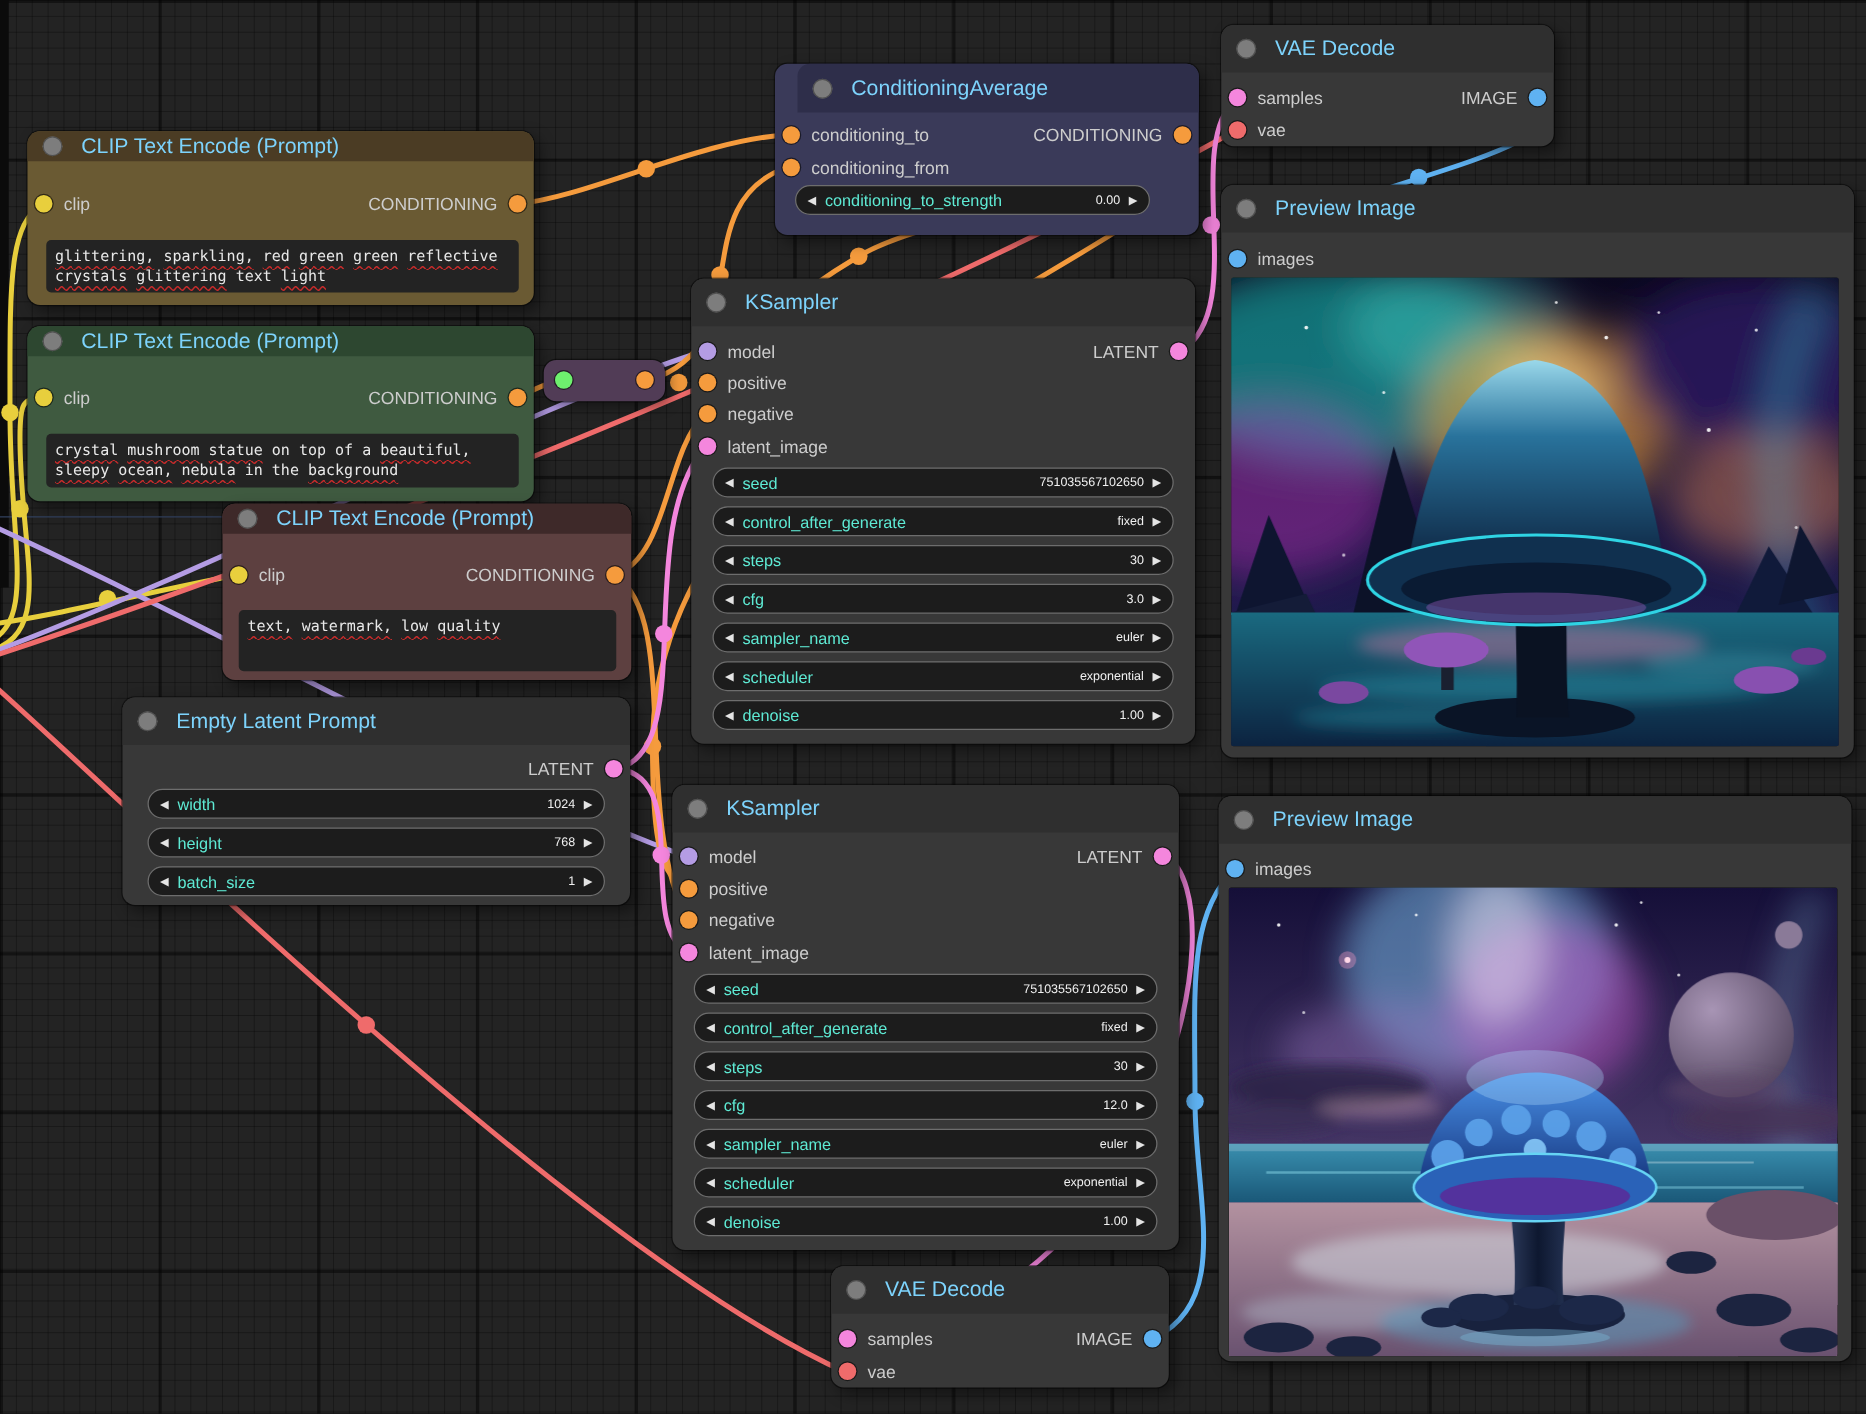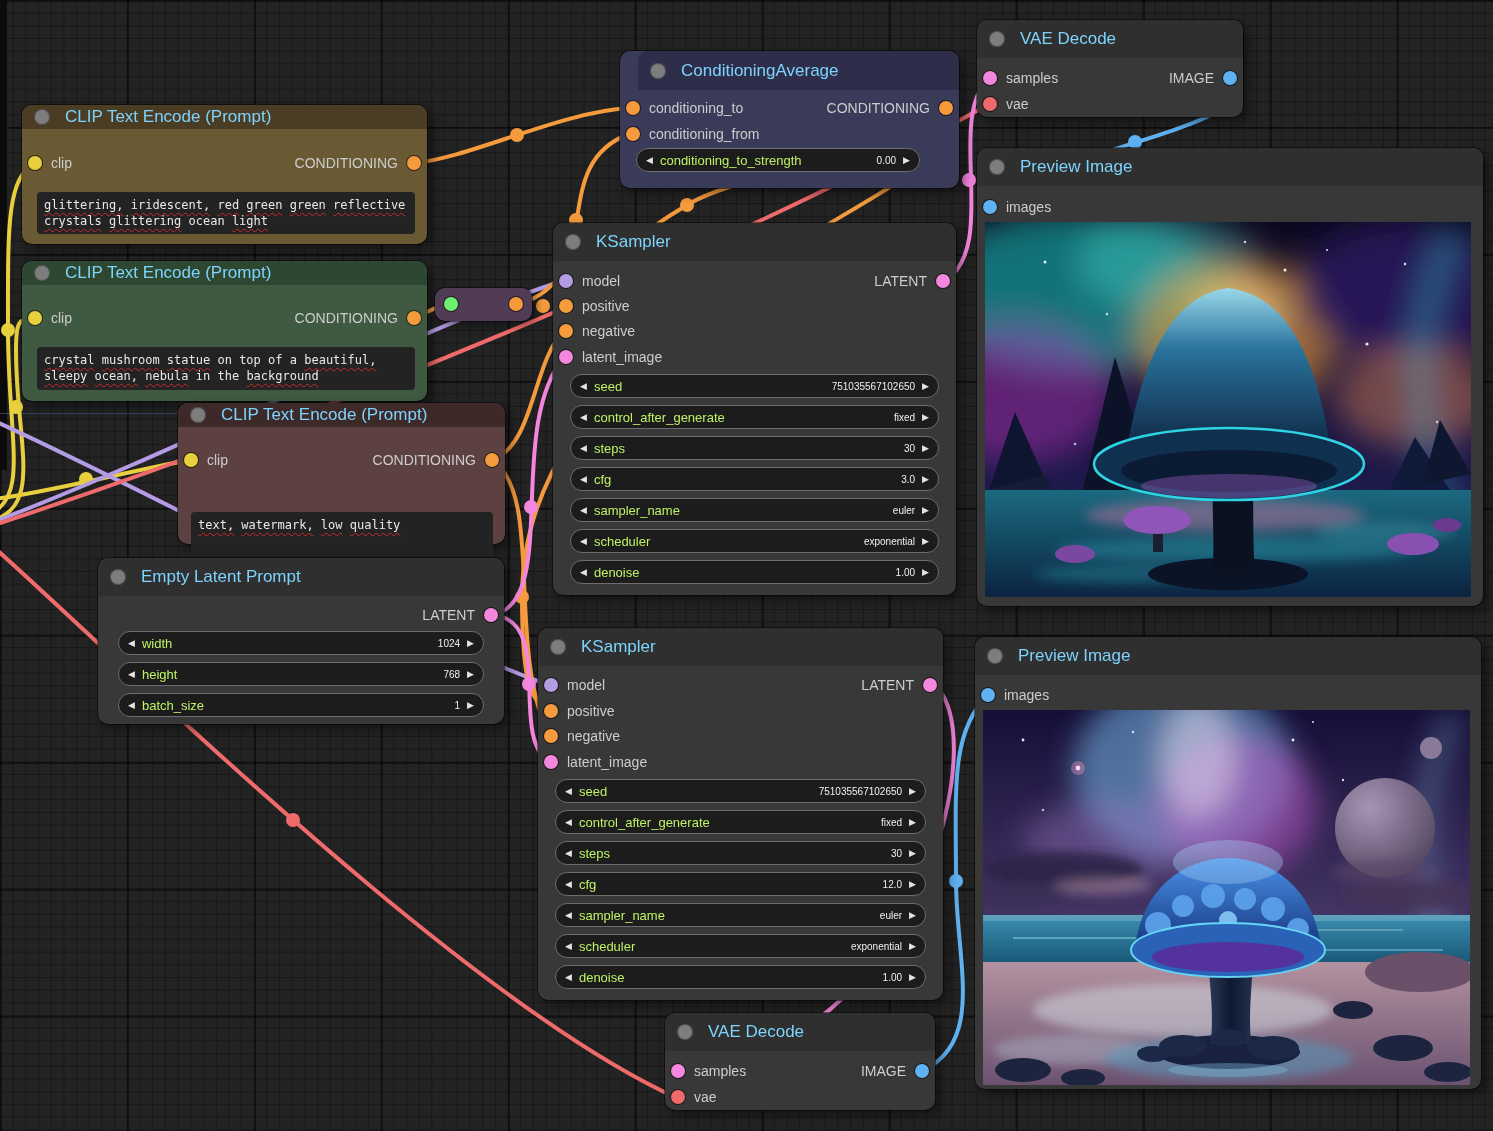--- a/index.html
+++ b/index.html
@@ -29,21 +29,21 @@
   .cdot{width:16px;height:16px;border-radius:50%;background:#7d7d7d;margin-right:15px;flex:none;
     box-shadow:inset 0 0 0 1px rgba(0,0,0,.35);}
   .title{font-size:17px;color:#7dd3fc;white-space:nowrap;}
   .slot{position:absolute;height:22px;display:flex;align-items:center;gap:9px;}
   .slot.in{left:6px;} .slot.out{right:6px;}
   .dot{width:14px;height:14px;border-radius:50%;flex:none;box-shadow:0 0 0 1px rgba(0,0,0,.55);}
   .slabel{font-size:14px;color:#cdcdcd;white-space:nowrap;}
   .pill{position:absolute;height:24px;background:#1c1c1c;border:1.5px solid #6d6d6d;border-radius:13px;
     display:flex;align-items:center;padding:0 9px;box-sizing:border-box;gap:7px;}
   .arr{font-size:9px;color:#e4e4e4;flex:none;line-height:1;}
-  .plabel{font-size:13px;color:#bef264;white-space:nowrap;}
+  .plabel{font-size:13px;color:#5eead4;white-space:nowrap;}
   .pval{font-size:10px;color:#f0f0f0;margin-left:auto;white-space:nowrap;}
   .prompt{position:absolute;background:#232323;border-radius:4px;padding:5px 7px;box-sizing:border-box;
     font-family:"DejaVu Sans Mono", monospace;font-size:12px;line-height:1.35;color:#e9e9e9;overflow:hidden;}
   .prompt span{margin-right:0;}
   .sq{text-decoration-line:underline;text-decoration-style:wavy;text-decoration-color:#c92a2a;
     text-decoration-thickness:1px;text-underline-offset:3px;}
   .imgbox{position:absolute;background:#0d0d0d;border-radius:2px;overflow:hidden;}
   .imgbox svg{display:block;width:100%;height:100%;}
   .reroute{position:absolute;z-index:2;background:#513c56;border-radius:10px;
     box-shadow:0 0 0 1px rgba(0,0,0,.45), 4px 4px 10px rgba(0,0,0,.4);}
@@ -106,21 +106,21 @@
       <span class="title">CLIP Text Encode (Prompt)</span>
     </div>
     <div class="slot in" style="top:47px;">
       <span class="dot" style="background:var(--clip);"></span>
       <span class="slabel">clip</span>
     </div>
     <div class="slot out" style="top:47px;">
       <span class="slabel">CONDITIONING</span>
       <span class="dot" style="background:var(--cond);"></span>
     </div>
-    <div class="prompt" style="left:15px;top:87px;width:378px;height:42px;"><span class="sq">glittering,</span> <span class="sq">iridescent,</span> <span class="sq">red</span> <span class="sq">green</span> <span class="sq">green</span> <span class="sq">reflective</span> <span class="sq">crystals</span> <span class="sq">glittering</span> <span>ocean</span> <span class="sq">light</span></div>
+    <div class="prompt" style="left:15px;top:87px;width:378px;height:42px;"><span class="sq">glittering,</span> <span class="sq">sparkling,</span> <span class="sq">red</span> <span class="sq">green</span> <span class="sq">green</span> <span class="sq">reflective</span> <span class="sq">crystals</span> <span class="sq">glittering</span> <span>text</span> <span class="sq">light</span></div>
   </div>
 
   <div class="node" style="left:22px;top:261px;width:405px;height:140px;background:#3f5a40;">
     <div class="hdr" style="background:#2d4730;">
       <span class="cdot"></span>
       <span class="title">CLIP Text Encode (Prompt)</span>
     </div>
     <div class="slot in" style="top:46px;">
       <span class="dot" style="background:var(--clip);"></span>
       <span class="slabel">clip</span>
@@ -138,21 +138,21 @@
       <span class="title">CLIP Text Encode (Prompt)</span>
     </div>
     <div class="slot in" style="top:46px;">
       <span class="dot" style="background:var(--clip);"></span>
       <span class="slabel">clip</span>
     </div>
     <div class="slot out" style="top:46px;">
       <span class="slabel">CONDITIONING</span>
       <span class="dot" style="background:var(--cond);"></span>
     </div>
-    <div class="prompt" style="left:13px;top:85px;width:302px;height:49px;margin-top:24px;"><span class="sq">text,</span> <span class="sq">watermark,</span> <span class="sq">low</span> <span class="sq">quality</span></div>
+    <div class="prompt" style="left:13px;top:85px;width:302px;height:49px;"><span class="sq">text,</span> <span class="sq">watermark,</span> <span class="sq">low</span> <span class="sq">quality</span></div>
   </div>
 
   <div class="node" style="left:620px;top:51px;width:321px;height:137px;background:#3a3a59;padding-left:18px;">
     <div class="hdr" style="height:39px;background:#2e2e4a;">
       <span class="cdot"></span>
       <span class="title">ConditioningAverage</span>
     </div>
     <div class="slot in" style="top:46px;">
       <span class="dot" style="background:var(--cond);"></span>
       <span class="slabel">conditioning_to</span>

